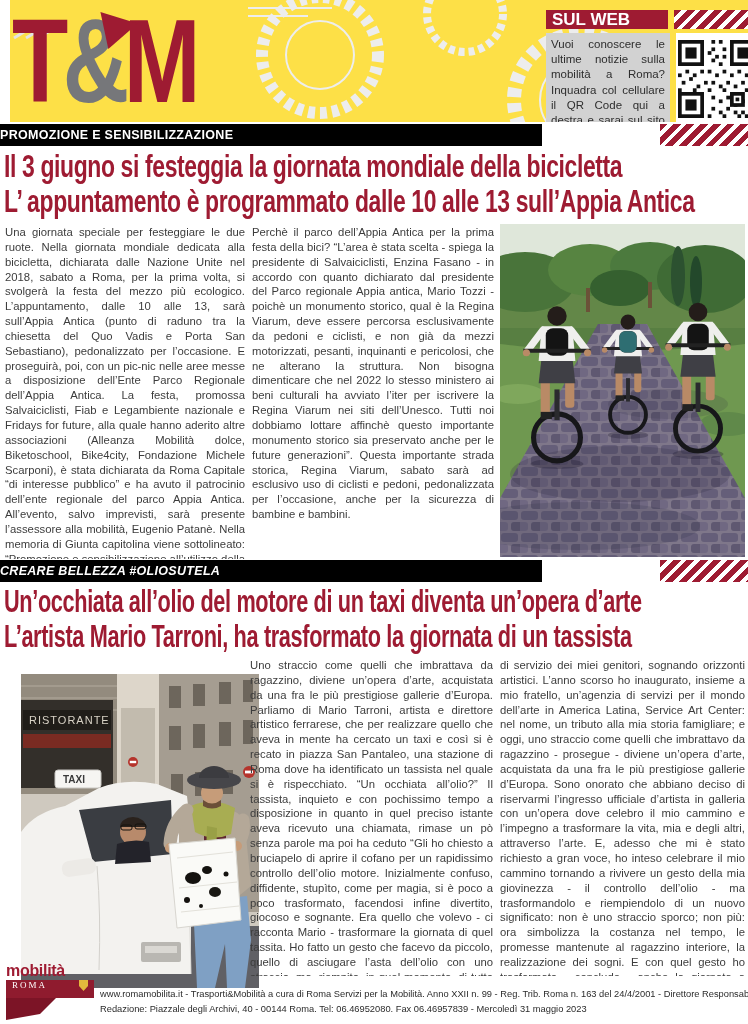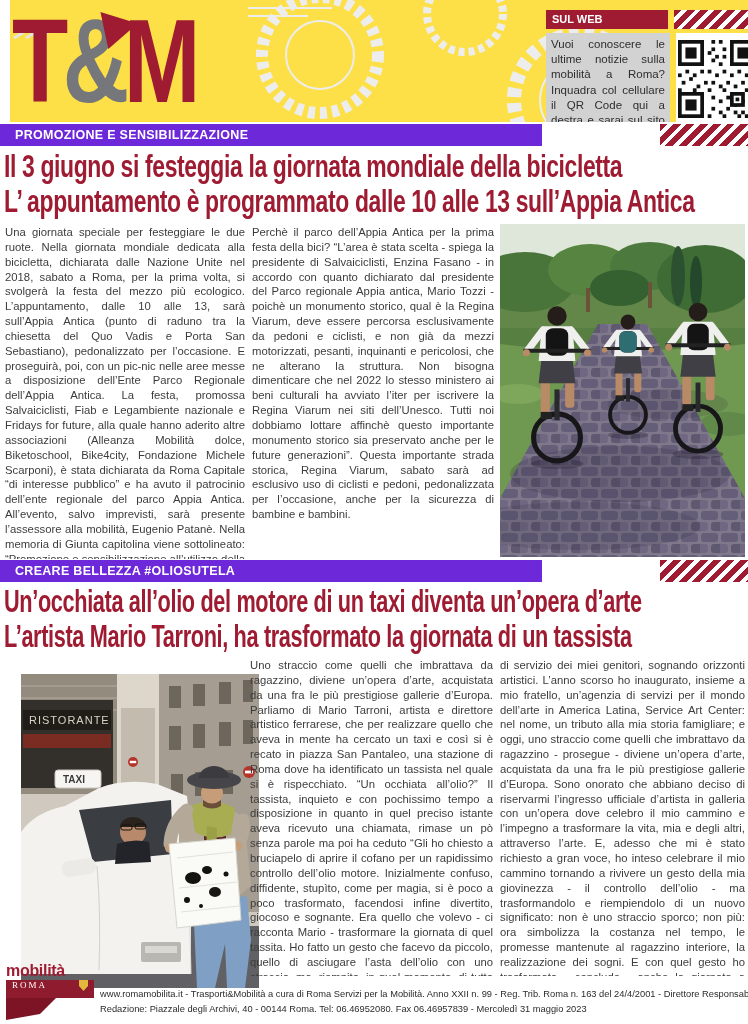--- a/index.html
+++ b/index.html
@@ -17,32 +17,32 @@
               transform:rotate(-12deg);}
   .mast-title{position:absolute;left:258px;top:16px;}
   .title-top{font-weight:bold;font-size:57px;color:#77787B;line-height:1;letter-spacing:-1px;
              transform:scaleX(0.78);transform-origin:0 0;white-space:nowrap;}
   .title-bottom{display:flex;align-items:flex-end;gap:7px;margin-top:4px;
                 transform:scaleX(0.78);transform-origin:0 0;white-space:nowrap;}
   .title-amp{color:#9E1B32;font-weight:bold;font-size:40px;line-height:0.9;}
   .title-bot-text{color:#77787B;font-weight:bold;font-size:46px;line-height:0.9;letter-spacing:-1px;}
 
   .sulweb-label{position:absolute;left:536px;top:10px;width:122px;height:19px;background:#9E1B32;
-                color:#fff;font-weight:bold;font-size:11px;line-height:19px;padding-left:6px;box-sizing:border-box;}
+                color:#fff;font-weight:bold;font-size:17px;line-height:19px;padding-left:6px;box-sizing:border-box;}
   .stripes{background:repeating-linear-gradient(135deg,#9E1B32 0 5.5px,#ffffff 5.5px 9.5px);}
   .stripes-tr{position:absolute;left:664px;top:10px;width:84px;height:19px;}
   .sulweb-box{position:absolute;left:536px;top:33px;width:124px;height:92px;background:#D2D2D2;
               color:#2e2e2e;font-size:11.5px;line-height:15.2px;padding:4px 5px;box-sizing:border-box;text-align:justify;}
   .qr{position:absolute;left:666px;top:33px;width:82px;height:92px;background:#fff;display:flex;align-items:center;justify-content:center;}
 
   
   .section-bar{position:absolute;left:0;width:748px;height:22px;}
-  .bar1{top:124px;} .bar2{top:560px;}
-  .section-bar .red{position:absolute;left:0;top:0;width:542px;height:22px;background:#6d28d9;
-                    color:#fff;font-weight:bold;font-size:12.5px;line-height:22px;padding-left:15px;
+  .bar1{top:124px;} .bar2{top:560px;font-style:italic;}
+  .section-bar .red{position:absolute;left:0;top:0;width:542px;height:22px;background:#000000;
+                    color:#fff;font-weight:bold;font-size:12.5px;line-height:22px;padding-left:0;
                     box-sizing:border-box;letter-spacing:0.3px;}
   .section-bar .bar-stripes{position:absolute;left:660px;top:0;width:88px;height:22px;}
 
   
   .headline{position:absolute;left:4px;color:#9E1B32;font-weight:bold;white-space:nowrap;}
   .h1a{top:149px;} .h1b{top:584px;}
   .hl-line{font-size:31px;line-height:35px;letter-spacing:-0.5px;transform-origin:0 0;}
   .h1a .hl-line{transform:scaleX(0.74);}
   .h1b .hl-line{transform:scaleX(0.70);}
 

